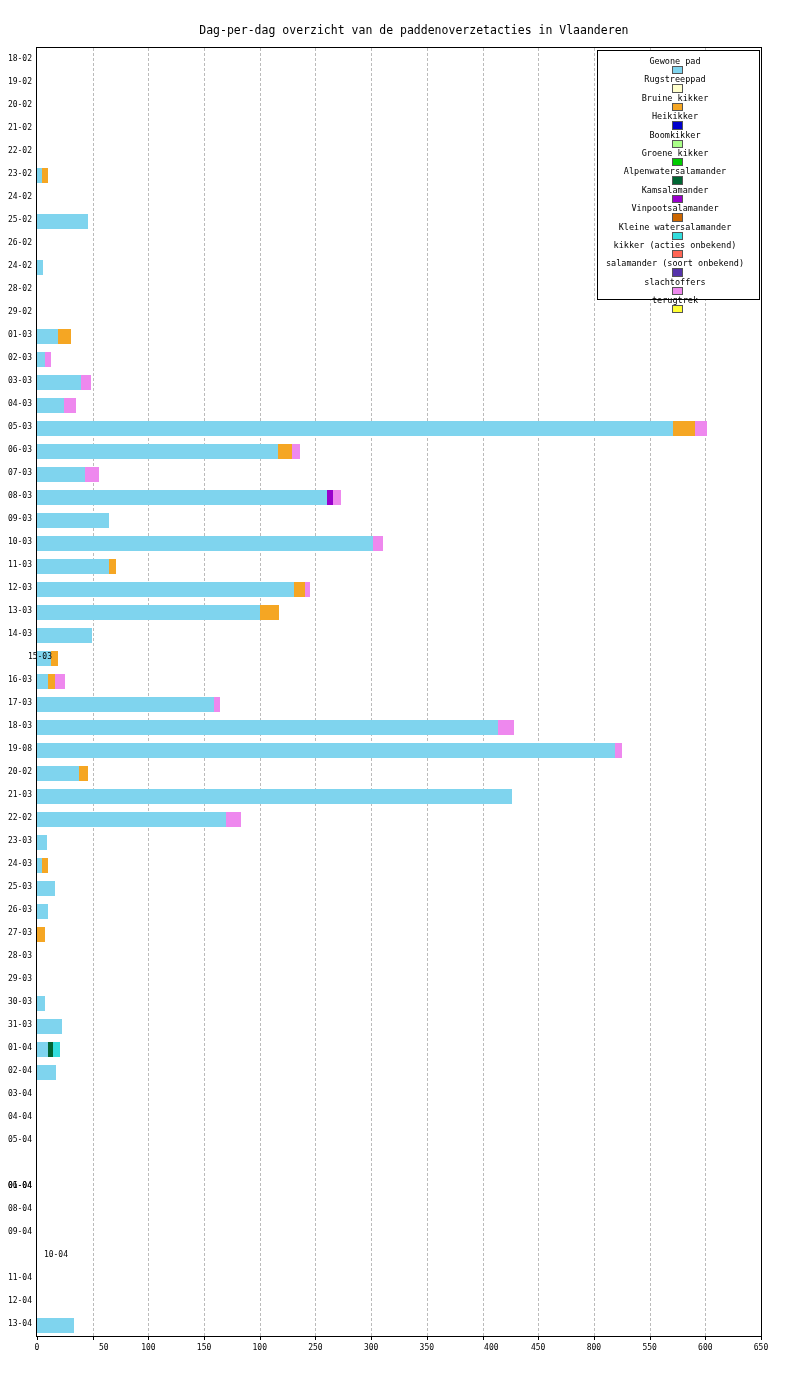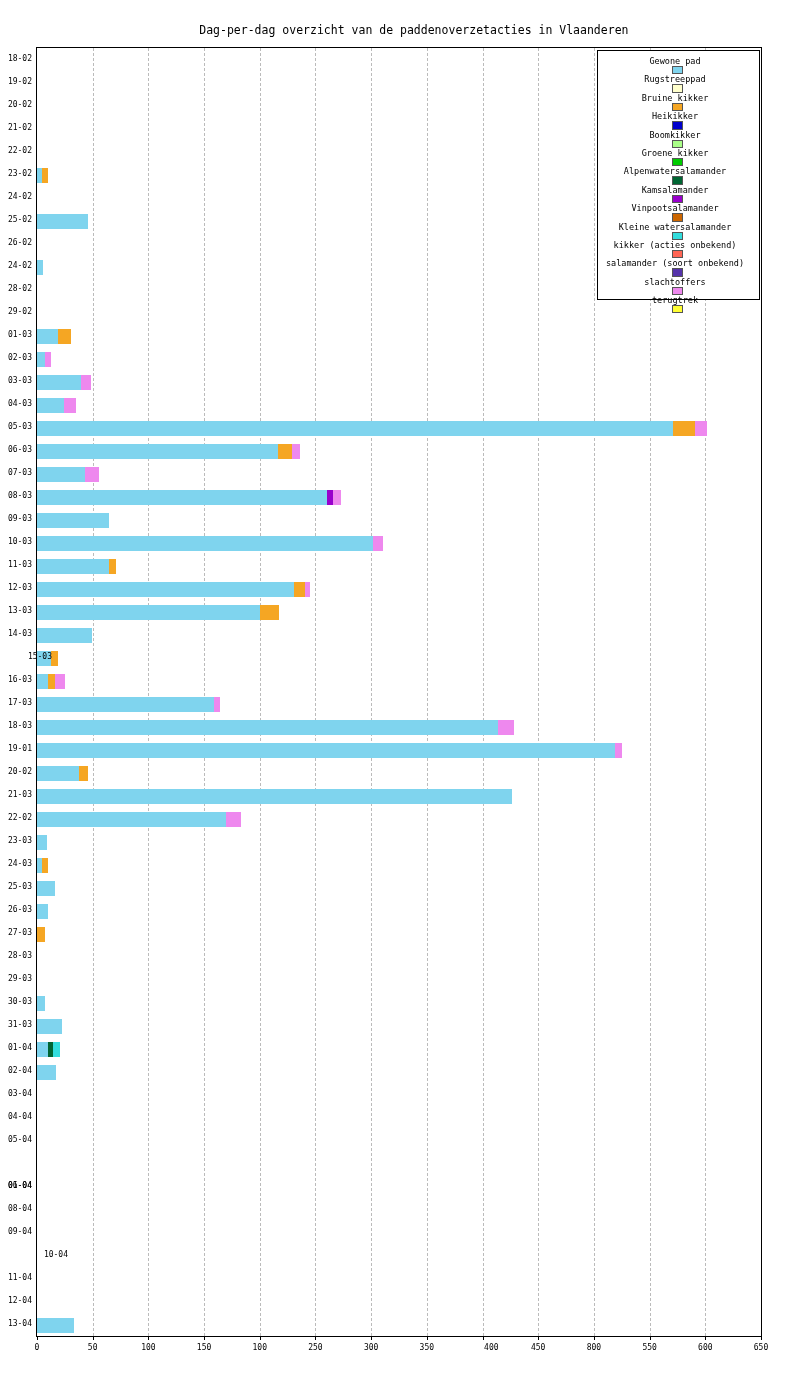--- a/index.html
+++ b/index.html
@@ -372,21 +372,21 @@
       <div class="rowband" style="top: 1265px; height: 23px;">
         <div class="bar-wrap" style="top: 5px;">
           <span class="seg" title="Gewone pad: 31" style="width: 34.5292px; background: rgb(127, 212, 238); border: 0.5px solid rgb(127, 212, 238);"></span>
         </div>
       </div>
     </div>
 
   <div id="axis-x-labels">
       <div class="xlabel" style="left: 21px; width: 32px; top: 1343px;">0</div>
       <div class="tick" style="left: 37px; top: 1336px;"></div>
-      <div class="xlabel" style="left: 76.6923px; width: 32px; top: 1343px;">50</div>
+      <div class="xlabel" style="left: 76.6923px; width: 32px; top: 1343px; text-align: right;">50</div>
       <div class="tick" style="left: 92.6923px; top: 1336px;"></div>
       <div class="xlabel" style="left: 132.385px; width: 32px; top: 1343px;">100</div>
       <div class="tick" style="left: 148.385px; top: 1336px;"></div>
       <div class="xlabel" style="left: 188.077px; width: 32px; top: 1343px;">150</div>
       <div class="tick" style="left: 204.077px; top: 1336px;"></div>
       <div class="xlabel" style="left: 243.769px; width: 32px; top: 1343px;">100</div>
       <div class="tick" style="left: 259.769px; top: 1336px;"></div>
       <div class="xlabel" style="left: 299.462px; width: 32px; top: 1343px;">250</div>
       <div class="tick" style="left: 315.462px; top: 1336px;"></div>
       <div class="xlabel" style="left: 355.154px; width: 32px; top: 1343px;">300</div>
@@ -430,21 +430,21 @@
       <div class="ylabel" style="top: 513.5px;">09-03</div>
       <div class="ylabel" style="top: 536.5px;">10-03</div>
       <div class="ylabel" style="top: 559.5px;">11-03</div>
       <div class="ylabel" style="top: 582.5px;">12-03</div>
       <div class="ylabel" style="top: 605.5px;">13-03</div>
       <div class="ylabel" style="top: 628.5px;">14-03</div>
       <div class="ylabel" style="top: 651.5px; padding-left: 20px;">15-03</div>
       <div class="ylabel" style="top: 674.5px;">16-03</div>
       <div class="ylabel" style="top: 697.5px;">17-03</div>
       <div class="ylabel" style="top: 720.5px;">18-03</div>
-      <div class="ylabel" style="top: 743.5px;">19-01</div>
+      <div class="ylabel" style="top: 743.5px;">19-08</div>
       <div class="ylabel" style="top: 766.5px;">20-02</div>
       <div class="ylabel" style="top: 789.5px;">21-03</div>
       <div class="ylabel" style="top: 812.5px;">22-02</div>
       <div class="ylabel" style="top: 835.5px;">23-03</div>
       <div class="ylabel" style="top: 858.5px;">24-03</div>
       <div class="ylabel" style="top: 881.5px;">25-03</div>
       <div class="ylabel" style="top: 904.5px;">26-03</div>
       <div class="ylabel" style="top: 927.5px;">27-03</div>
       <div class="ylabel" style="top: 950.5px;">28-03</div>
       <div class="ylabel" style="top: 973.5px;">29-03</div>

